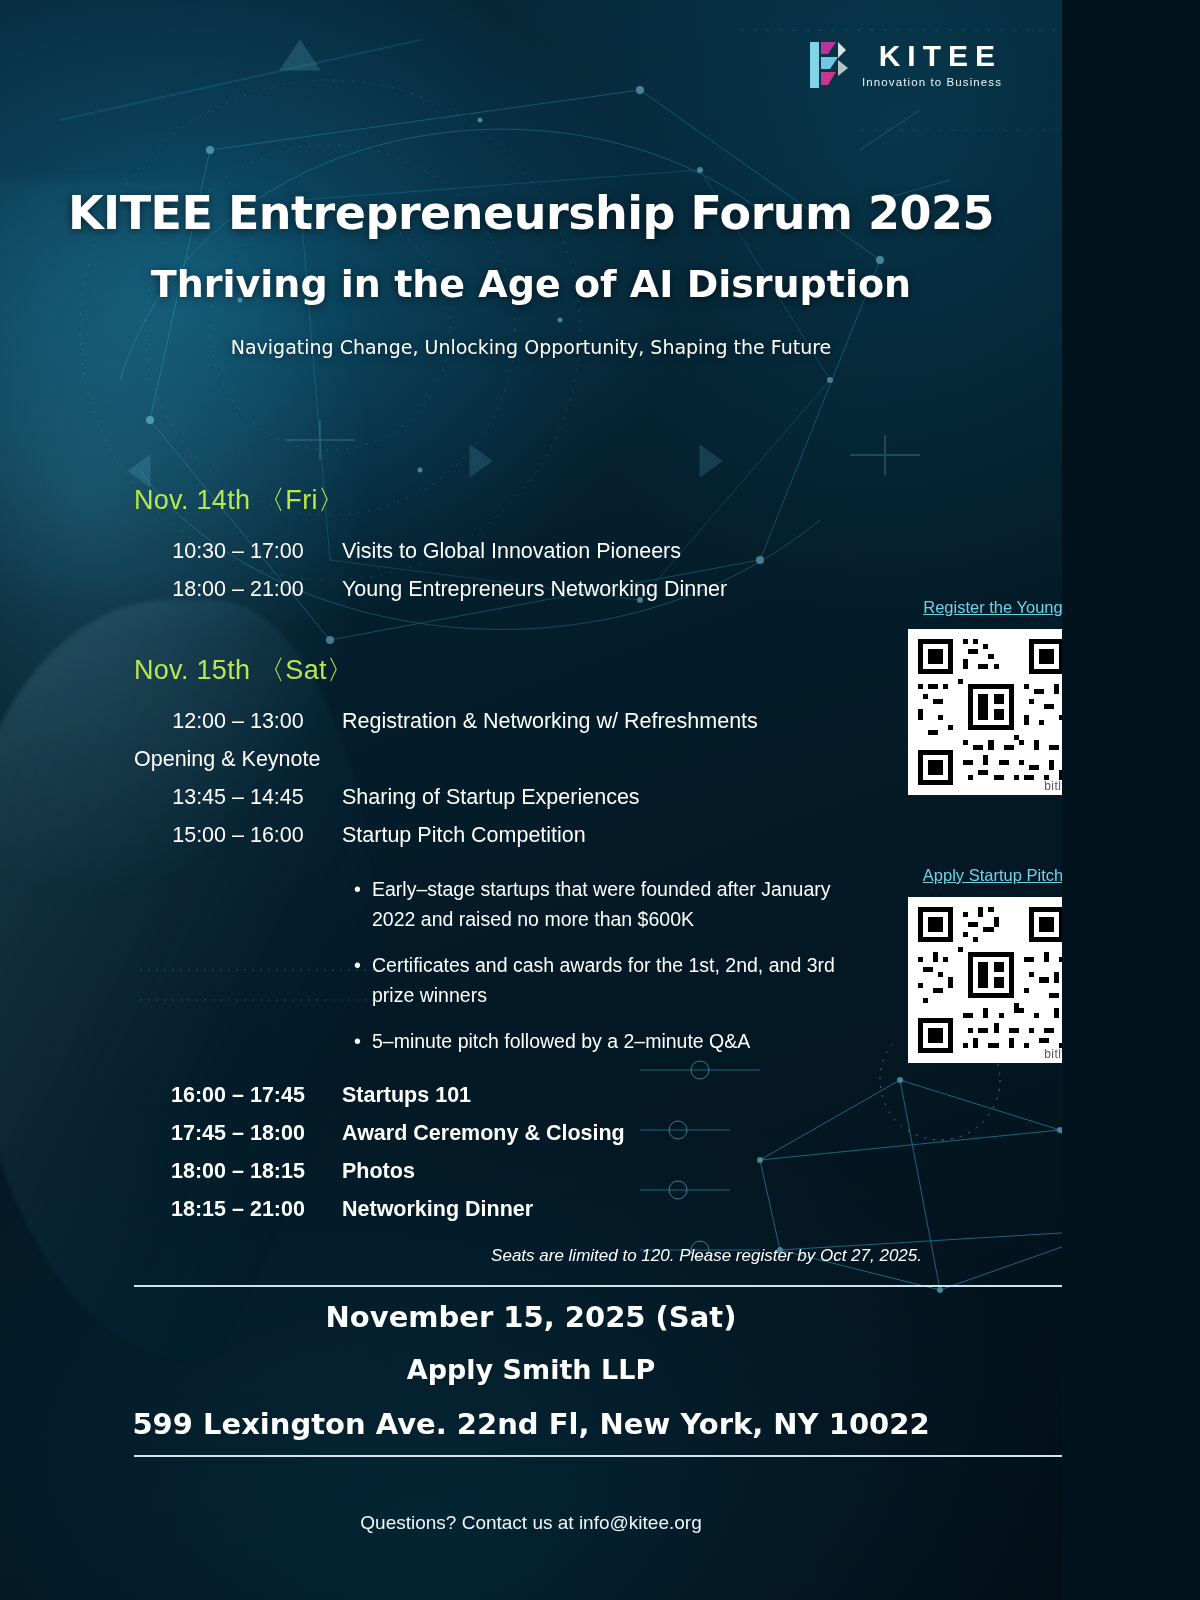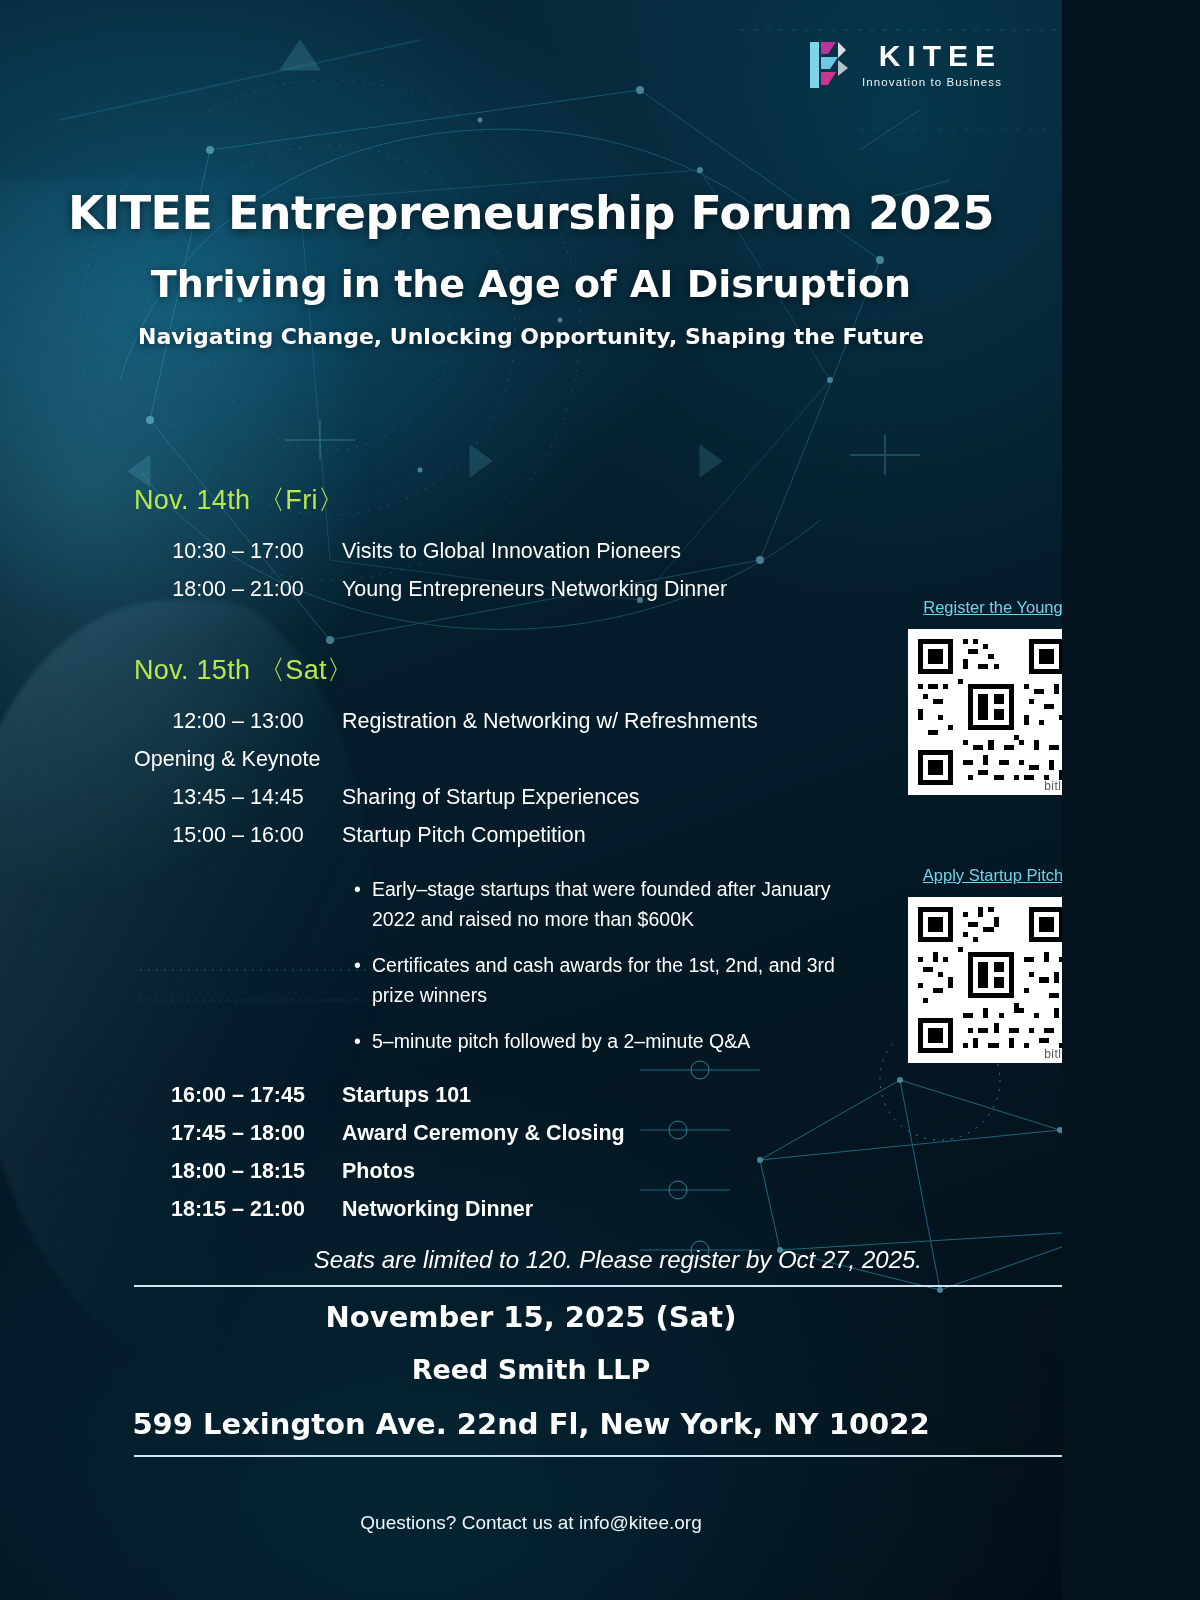--- a/index.html
+++ b/index.html
@@ -69,23 +69,23 @@
   .title-sub {
     font-family: "DejaVu Sans", sans-serif;
     font-weight: 700;
     font-size: 38px;
     margin-top: 22px;
     color: #ffffff;
     text-shadow: 0 2px 10px rgba(0,0,0,0.55);
   }
   .title-tagline {
     font-family: "DejaVu Sans", sans-serif;
-    font-weight: 700;
-    font-size: 22px;
-    margin-top: 18px;
+    font-weight: 400;
+    font-size: 19px;
+    margin-top: 30px;
     color: #ffffff;
     text-shadow: 0 2px 8px rgba(0,0,0,0.5);
   }
 
   
   .schedule { position: absolute; left: 134px; top: 482px; width: 760px; }
   .day-head {
     font-size: 27px;
     color: #b9e84a;
     font-weight: 400;
@@ -137,21 +137,21 @@
   .qr-cap {
     position: absolute; right: 6px; bottom: 2px;
     font-size: 12px; color: #555; letter-spacing: .5px;
   }
 
   
   .seats-note {
     position: absolute; left: 0; right: 140px; top: 1246px;
     text-align: right;
     font-style: italic;
-    font-size: 24px;
+    font-size: 17px;
     color: #ffffff;
   }
   .rule {
     position: absolute; left: 134px; width: 932px; height: 2px;
     background: #cfe4ee;
   }
   .rule.top { top: 1285px; }
   .rule.bottom { top: 1455px; }
 
   .venue { position: absolute; left: 0; right: 0; top: 1294px; text-align: center; }
@@ -488,21 +488,21 @@
       <span class="qr-cap">bitly</span>
     </div>
   </div>
 
   <div class="seats-note">Seats are limited to 120. Please register by Oct 27, 2025.</div>
 
   <div class="rule top"></div>
 
   <div class="venue">
     <div class="v1">November 15, 2025 (Sat)</div>
-    <div class="v2">Reed Smith LLP</div>
+    <div class="v2">Apply Smith LLP</div>
     <div class="v3">599 Lexington Ave. 22nd Fl, New York, NY 10022</div>
   </div>
 
   <div class="rule bottom"></div>
 
   <div class="contact">Questions? Contact us at info@kitee.org</div>
 
 </div>
 
 </body></html>

